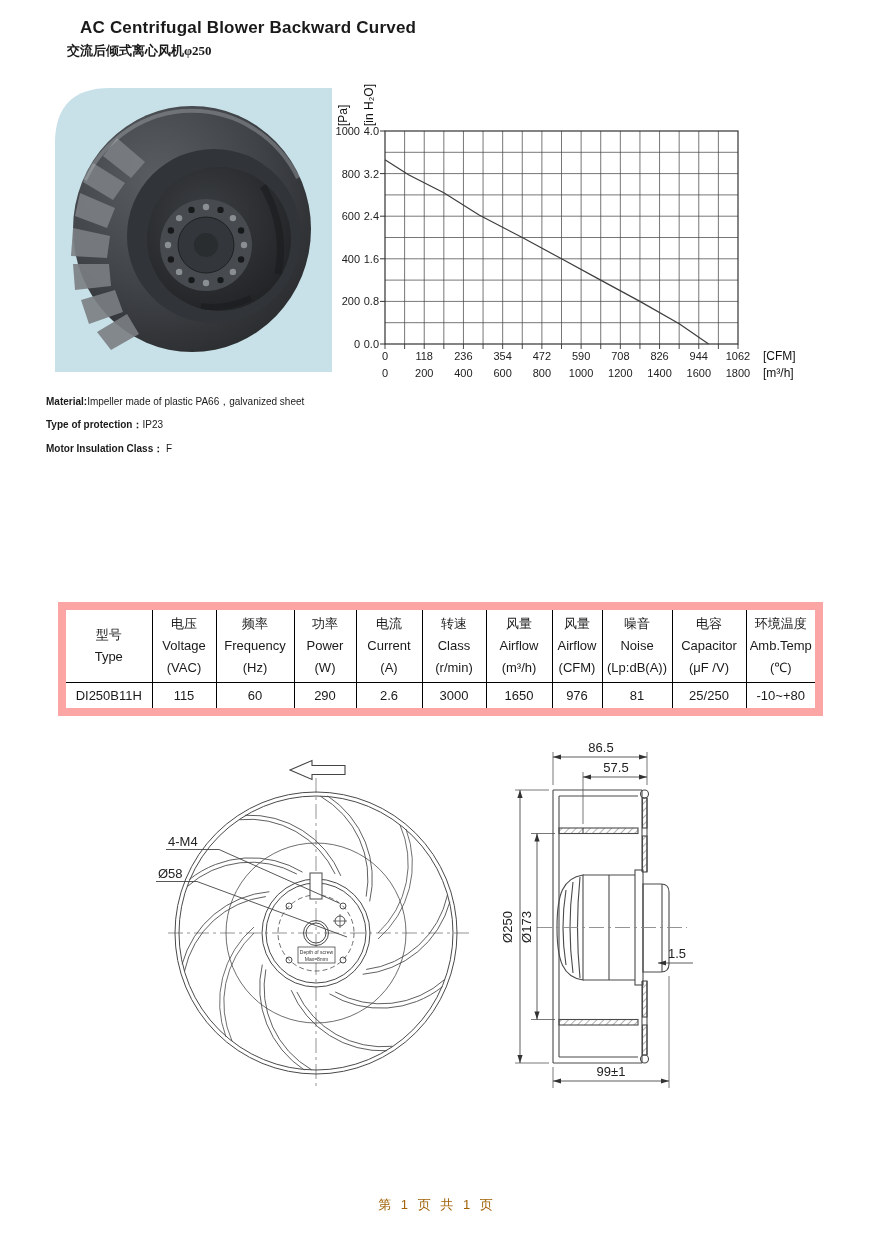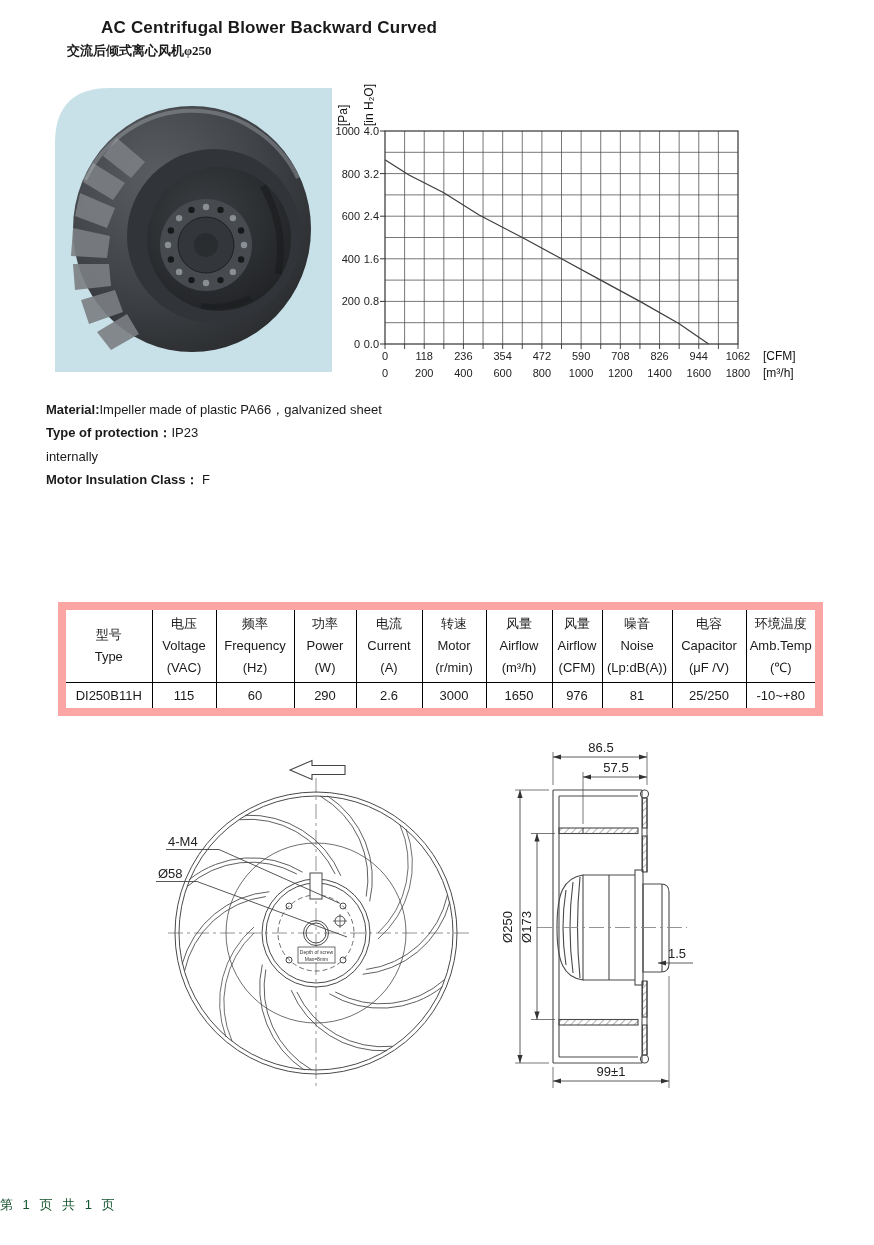--- a/index.html
+++ b/index.html
@@ -1,41 +1,41 @@
 <!DOCTYPE html>
 <html><head>
 <meta charset="utf-8">
 <style>
   html,body{margin:0;padding:0;background:#e9e9e9;}
   .page{position:relative;width:874px;height:1245px;background:#ffffff;margin:0 auto;
         font-family:"Liberation Sans",sans-serif;color:#1a1a1a;overflow:hidden;}
-  .title-en{position:absolute;left:80px;top:18px;font-size:17px;font-weight:bold;letter-spacing:.2px;margin-left:21px;}
+  .title-en{position:absolute;left:80px;top:18px;font-size:17px;font-weight:bold;letter-spacing:.2px;}
   .title-zh{position:absolute;left:67px;top:42px;font-size:13px;font-weight:bold;
             font-family:"Liberation Serif",serif;}
   .photo{position:absolute;left:55px;top:88px;}
   .chart{position:absolute;left:333px;top:82px;}
   .tick{font-size:11px;fill:#222;}
   .ax{font-size:12px;fill:#111;}
   .dim{font-size:13px;fill:#222;}
   .tiny{font-size:5px;fill:#333;}
-  .specs-en{position:absolute;left:46px;top:398px;width:410px;font-size:13px;line-height:23.4px;}
+  .specs-en{position:absolute;left:46px;top:390px;width:410px;font-size:10px;line-height:23.4px;}
   .specs-zh{position:absolute;left:462px;top:390px;width:400px;font-size:14px;line-height:23.4px;
             font-family:"Liberation Serif",serif;}
   .spec-line{min-height:23.4px;}
   .spec-line b{font-weight:bold;}
   .spec-table{position:absolute;left:58px;top:602px;border-collapse:collapse;table-layout:fixed;
               border:8px solid #fca5a5;}
   .spec-table th,.spec-table td{border:1px solid #000;font-size:13px;text-align:center;
               font-weight:normal;padding:0 2px;overflow:hidden;}
   .spec-table th{height:72px;vertical-align:middle;}
   .spec-table th div{line-height:22px;}
   .spec-table td{height:25px;}
   .front-view{position:absolute;left:140px;top:752px;}
   .side-view{position:absolute;left:495px;top:732px;}
-  .footer{position:absolute;left:0;right:0;top:1196px;color:#14532d;
+  .footer{position:absolute;left:0;right:0;top:1196px;text-align:center;color:#a16207;
           font-size:13px;letter-spacing:3px;}
 </style>
 </head>
 <body>
 
 <div class="page">
 
   <div class="title-en">AC Centrifugal Blower Backward Curved</div>
   <div class="title-zh">交流后倾式离心风机φ250</div>
 
@@ -186,21 +186,20 @@
       </g>
     <text class="ax" x="430" y="278">[CFM]</text>
     <text class="ax" x="430" y="295">[m³/h]</text>
     <text class="ax" x="14" y="44" transform="rotate(-90 14 44)">[Pa]</text>
     <text class="ax" x="40" y="44" transform="rotate(-90 40 44)">[in H₂O]</text>
   </svg>
 
   <div class="specs-en" id="specs-en">
       <div class="spec-line"><b>Material:</b>Impeller made of plastic PA66，galvanized sheet</div>
       <div class="spec-line"><b>Type of protection：</b>IP23</div>
-      <div class="spec-line">internally</div>
       <div class="spec-line"><b>Motor Insulation Class：</b> F</div>
     </div>
 
   <table class="spec-table">
     <colgroup id="cols">
         <col style="width: 90px;">
         <col style="width: 64px;">
         <col style="width: 78px;">
         <col style="width: 62px;">
         <col style="width: 66px;">
@@ -232,21 +231,21 @@
             <div>Power</div>
             <div>(W)</div>
           </th>
           <th>
             <div>电流</div>
             <div>Current</div>
             <div>(A)</div>
           </th>
           <th>
             <div>转速</div>
-            <div>Motor</div>
+            <div>Class</div>
             <div>(r/min)</div>
           </th>
           <th>
             <div>风量</div>
             <div>Airflow</div>
             <div>(m³/h)</div>
           </th>
           <th>
             <div>风量</div>
             <div>Airflow</div>

